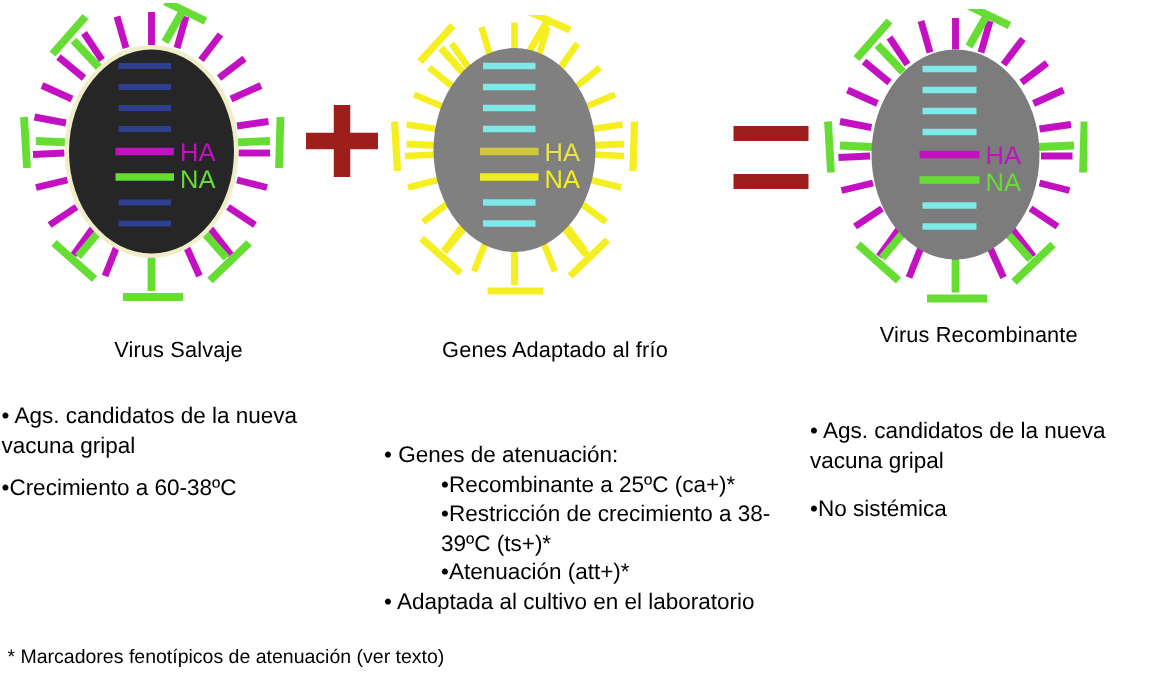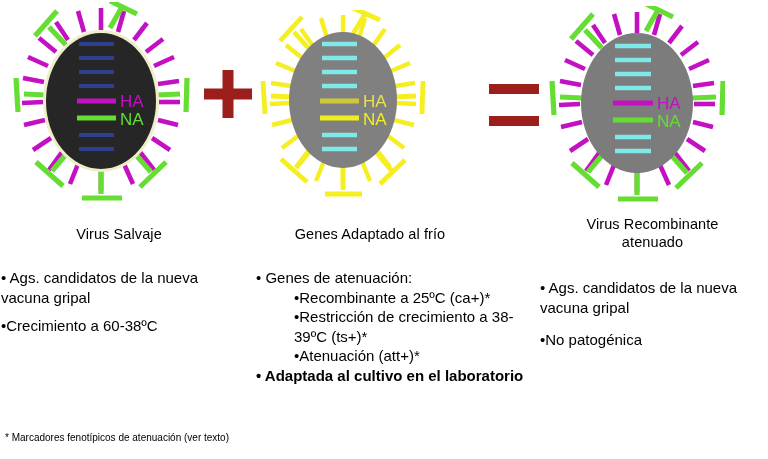--- a/index.html
+++ b/index.html
@@ -33,29 +33,29 @@
   #caption-recomb{left:540px;top:215px;width:225px;}
   .caption .cap-line{display:block;}
 
   
   .col{position:absolute;font-size:15px;line-height:19.5px;}
   #col-wild{left:1px;top:268px;width:246px;}
   #col-cold{left:256px;top:268px;width:268px;}
   #col-recomb{left:540px;top:278px;width:228px;}
 
   .bullet{display:block;margin:0 0 9px 0;text-indent:0;}
-  #col-cold .bullet{margin-bottom:0px;}
-  #col-cold .bullet.last{margin-top:0px;font-weight:bold;}
+  #col-cold .bullet{margin-bottom:0px;margin-top:26px;}
+  #col-cold .bullet.last{margin-top:0px;}
   .sub{display:block;margin:0 0 0 38px;}
   #col-recomb .bullet{margin-bottom:13px;}
 
   
   #footnote{
     position:absolute;left:5px;top:428px;width:520px;
-    font-size:10px;line-height:19px;
+    font-size:13px;line-height:19px;
   }
 </style>
 </head>
 <body>
 
 <div class="stage">
 
   <svg class="virus-art" id="virus-wild-art" viewBox="0 0 190 200">
     <g>
 
@@ -225,36 +225,35 @@
   <div class="caption" id="caption-wild">
     <span class="cap-line">Virus Salvaje</span>
   </div>
 
   <div class="caption" id="caption-cold">
     <span class="cap-line">Genes Adaptado al frío</span>
   </div>
 
   <div class="caption" id="caption-recomb">
     <span class="cap-line">Virus Recombinante</span>
-    <span class="cap-line">atenuado</span>
   </div>
 
   <div class="col" id="col-wild">
     <span class="bullet">• Ags. candidatos de la nueva vacuna gripal</span>
     <span class="bullet">•Crecimiento a 60-38ºC</span>
   </div>
 
   <div class="col" id="col-cold">
     <span class="bullet">• Genes de atenuación:</span>
     <span class="sub">•Recombinante a 25ºC (ca+)*</span>
     <span class="sub">•Restricción de crecimiento a 38-39ºC (ts+)*</span>
     <span class="sub">•Atenuación (att+)*</span>
     <span class="bullet last">• Adaptada al  cultivo en el laboratorio</span>
   </div>
 
   <div class="col" id="col-recomb">
     <span class="bullet">• Ags. candidatos de la nueva vacuna gripal</span>
-    <span class="bullet">•No patogénica</span>
+    <span class="bullet">•No sistémica</span>
   </div>
 
   <div id="footnote">*  Marcadores fenotípicos de atenuación (ver texto)</div>
 
 </div>
 
 </body></html>

